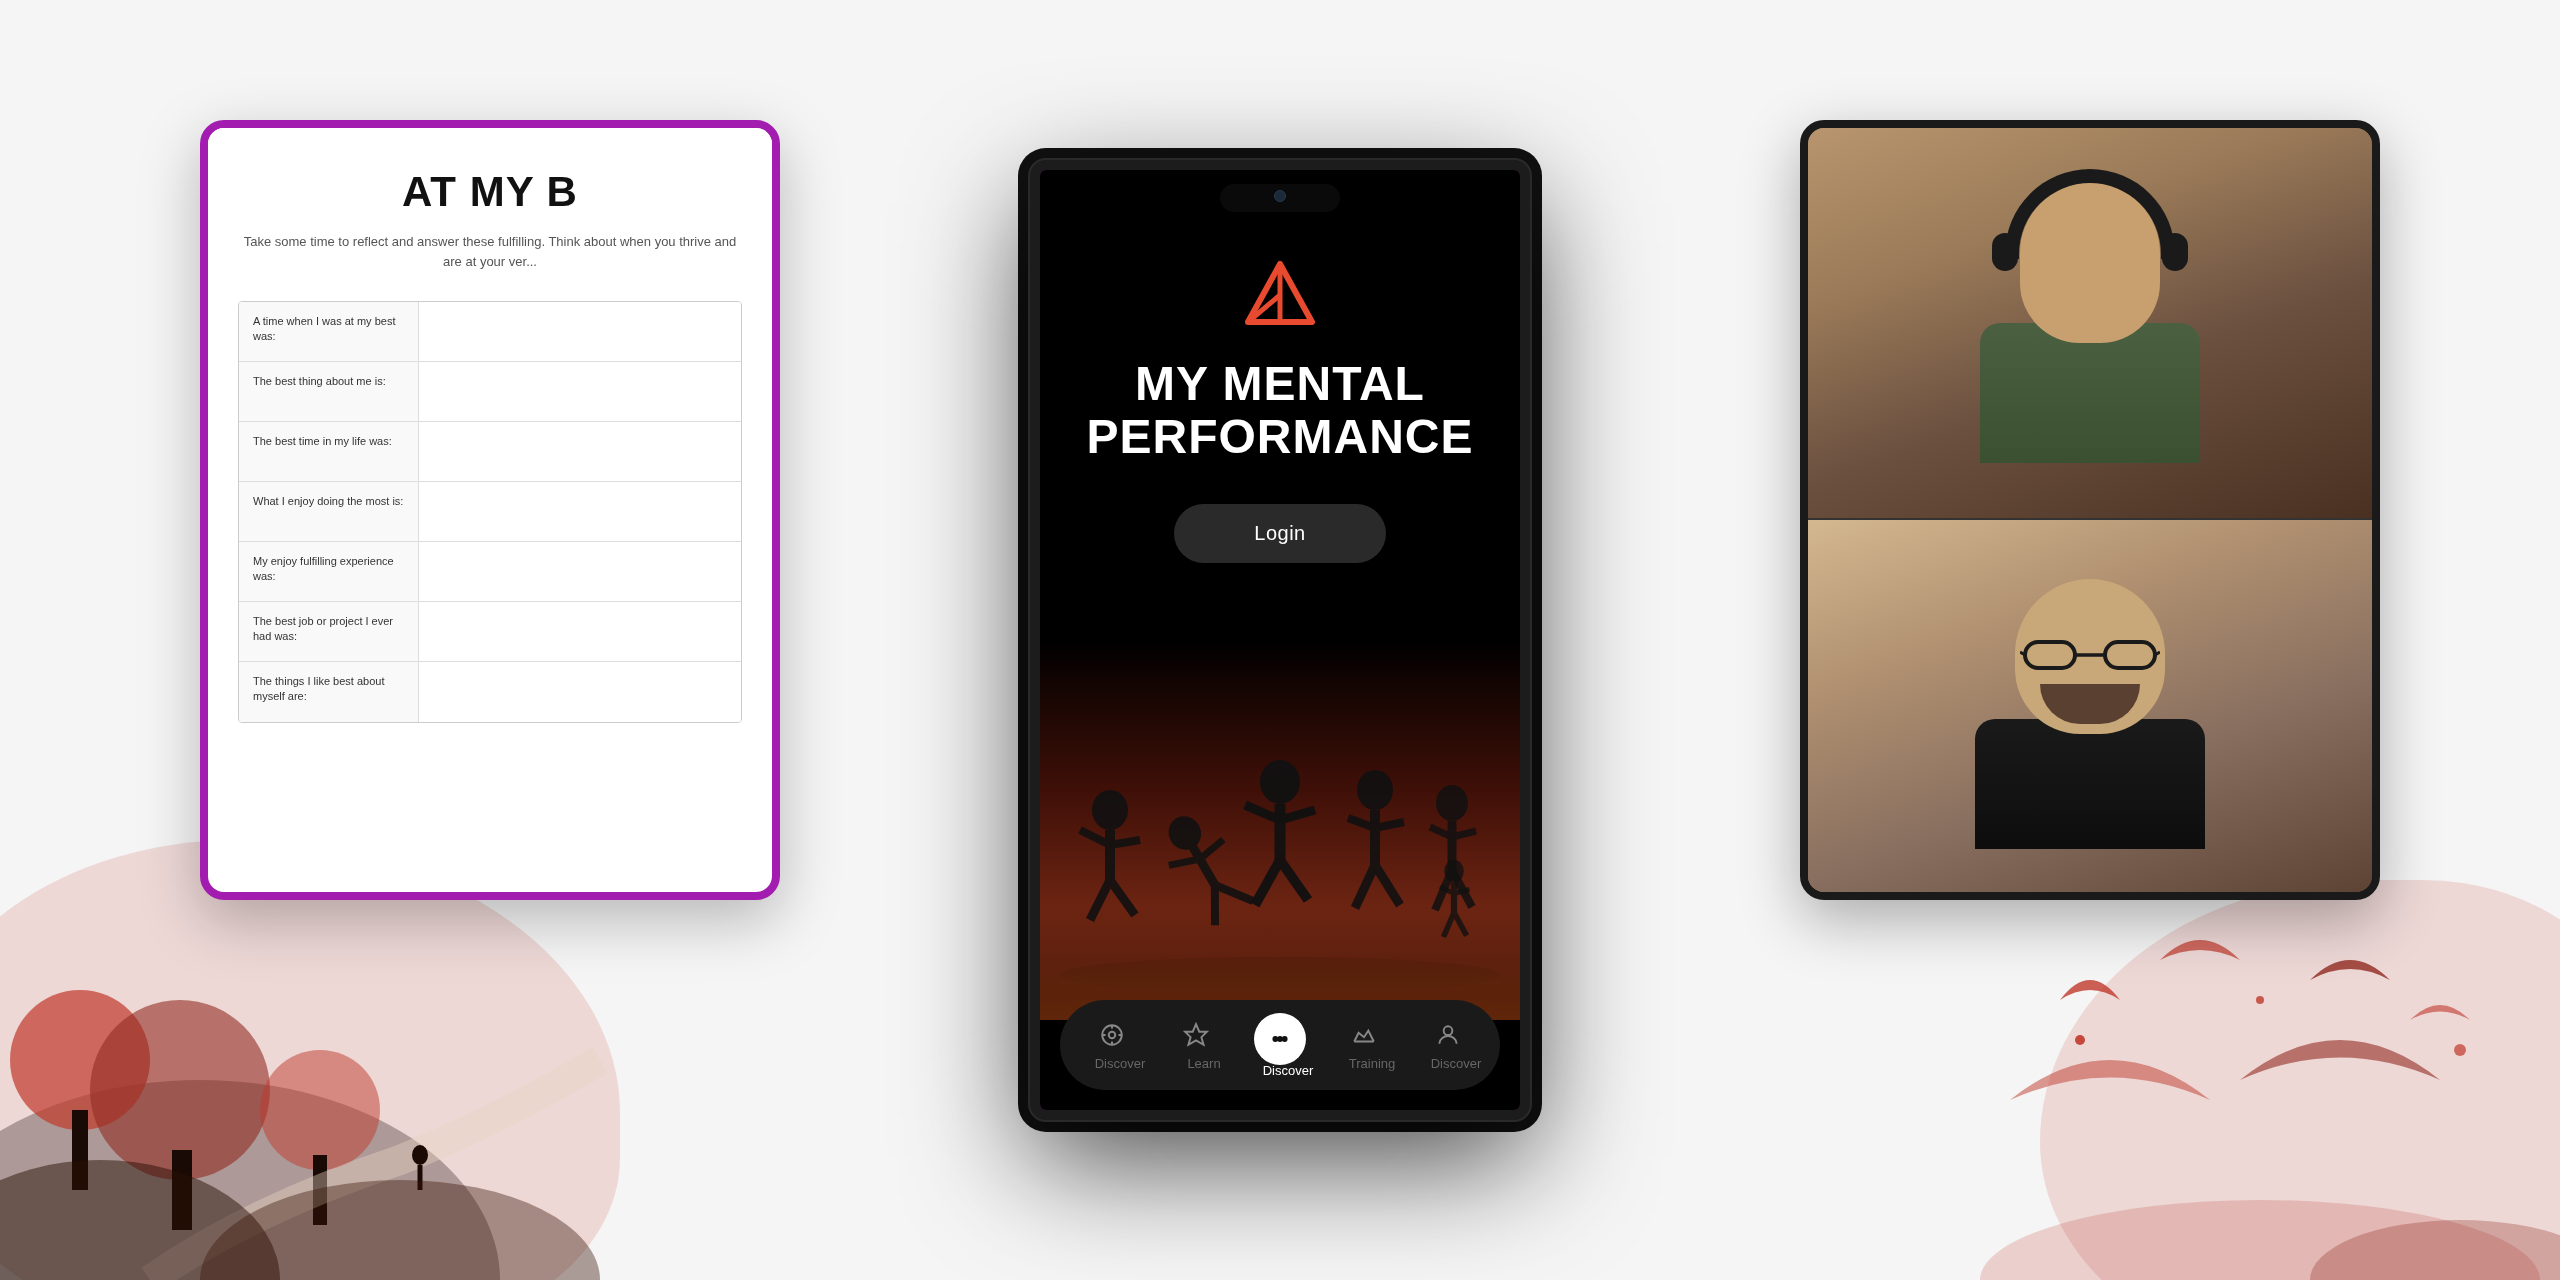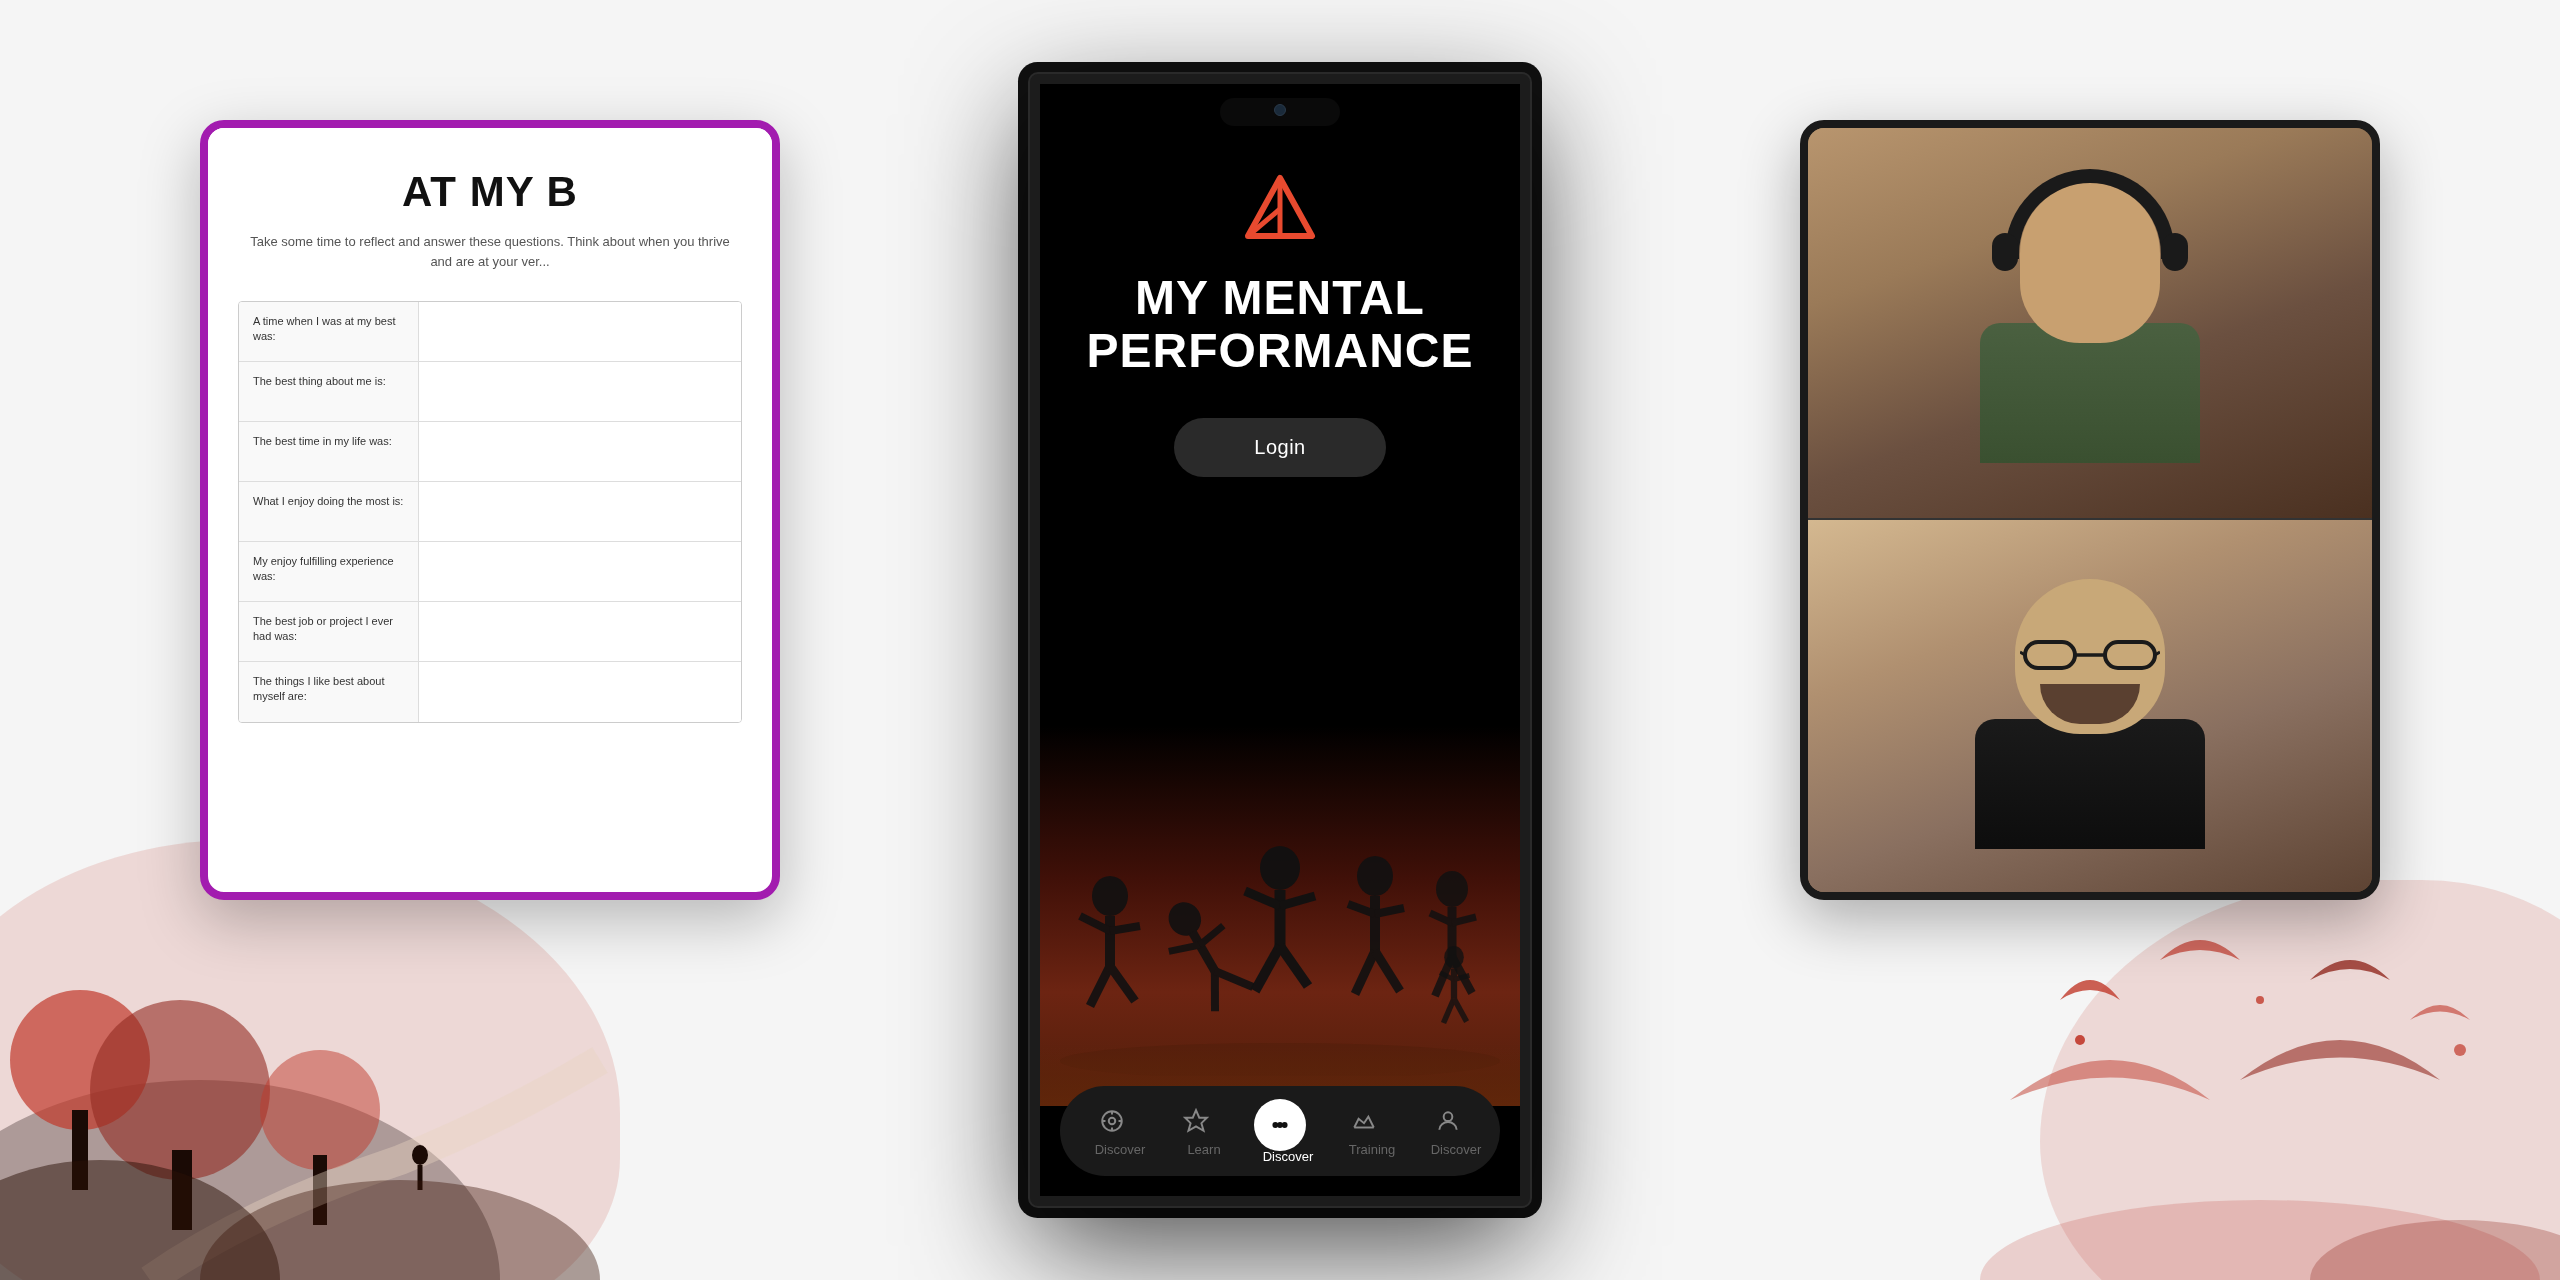--- a/index.html
+++ b/index.html
@@ -157,23 +157,23 @@
     .phone-wrapper {
       position: relative;
       z-index: 10;
       display: flex;
       align-items: center;
       justify-content: center;
     }
 
     .phone {
       width: 500px;
-      height: 1132px;
+      height: 960px;
       background: #701a75;
-      border-radius: 8px;
+      border-radius: 16px;
       border: 10px solid #1c1c1c;
       position: relative;
       overflow: hidden;
       box-shadow:
         0 0 0 2px #2a2a2a,
         0 40px 120px rgba(0,0,0,0.7),
         0 0 0 12px #111;
     }
 
     
@@ -487,21 +487,21 @@
 <body>
 
 <div class="bg-decoration">
   <div class="bg-left-blob"></div>
   <div class="bg-right-blob"></div>
 </div>
 
 <div class="tablet-left">
   <div class="tablet-left-content">
     <div class="tablet-title">AT MY B</div>
-    <div class="tablet-subtitle">Take some time to reflect and answer these questions. Think about when you thrive and are at your ver...</div>
+    <div class="tablet-subtitle">Take some time to reflect and answer these fulfilling. Think about when you thrive and are at your ver...</div>
     <div class="worksheet-table">
       <div class="worksheet-row">
         <div class="worksheet-label">A time when I was at my best was:</div>
         <div class="worksheet-field"></div>
       </div>
       <div class="worksheet-row">
         <div class="worksheet-label">The best thing about me is:</div>
         <div class="worksheet-field"></div>
       </div>
       <div class="worksheet-row">

